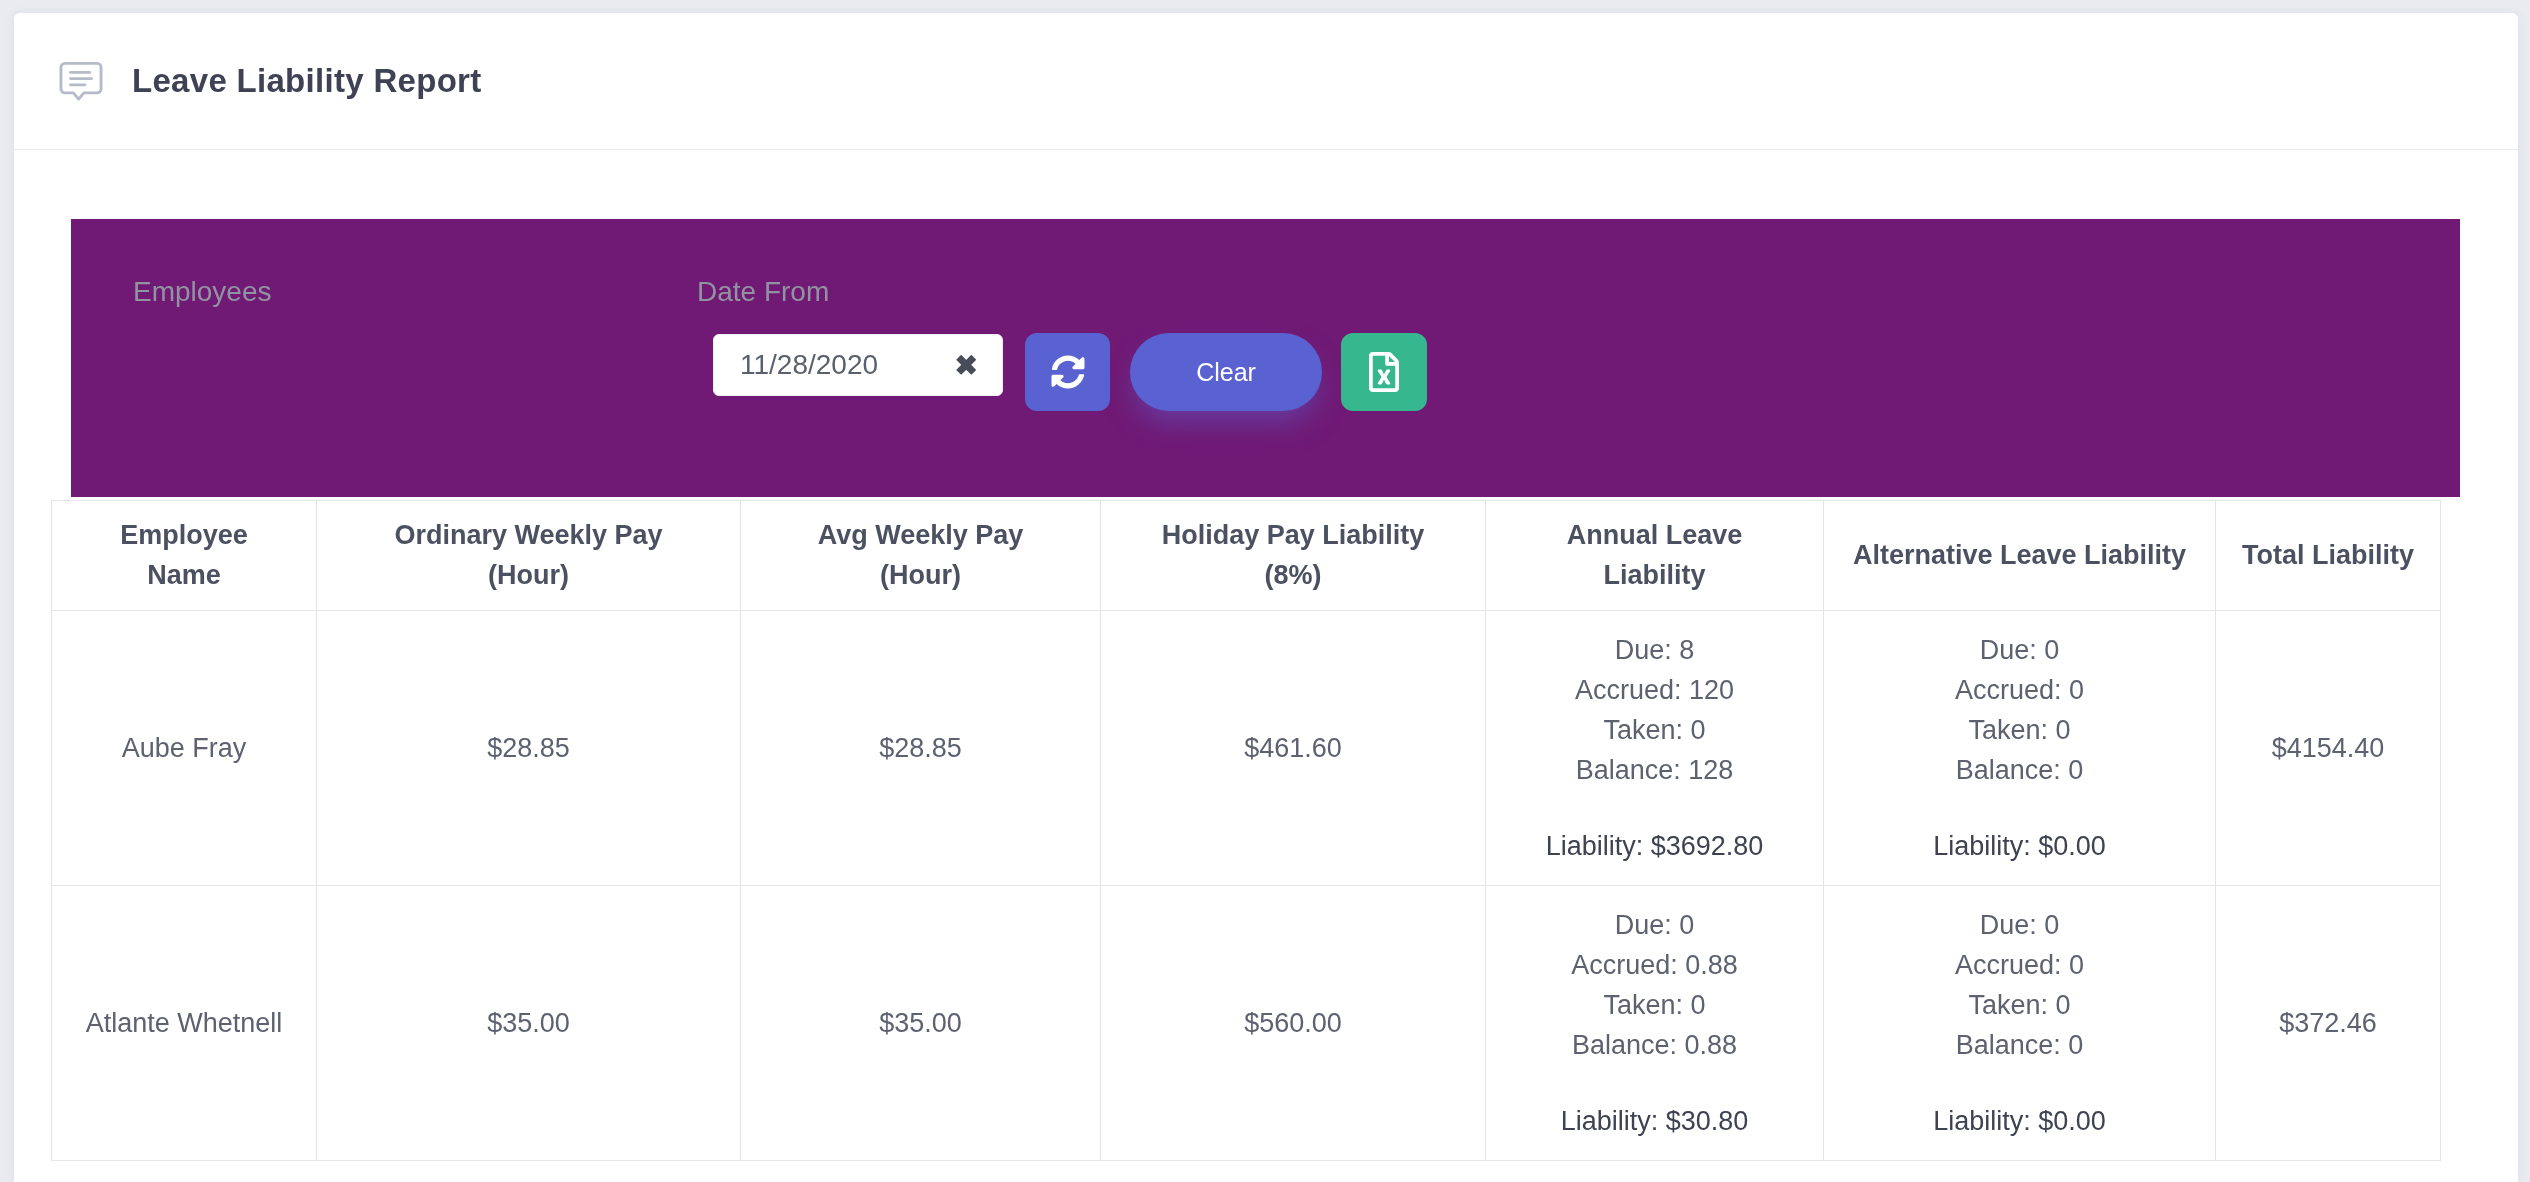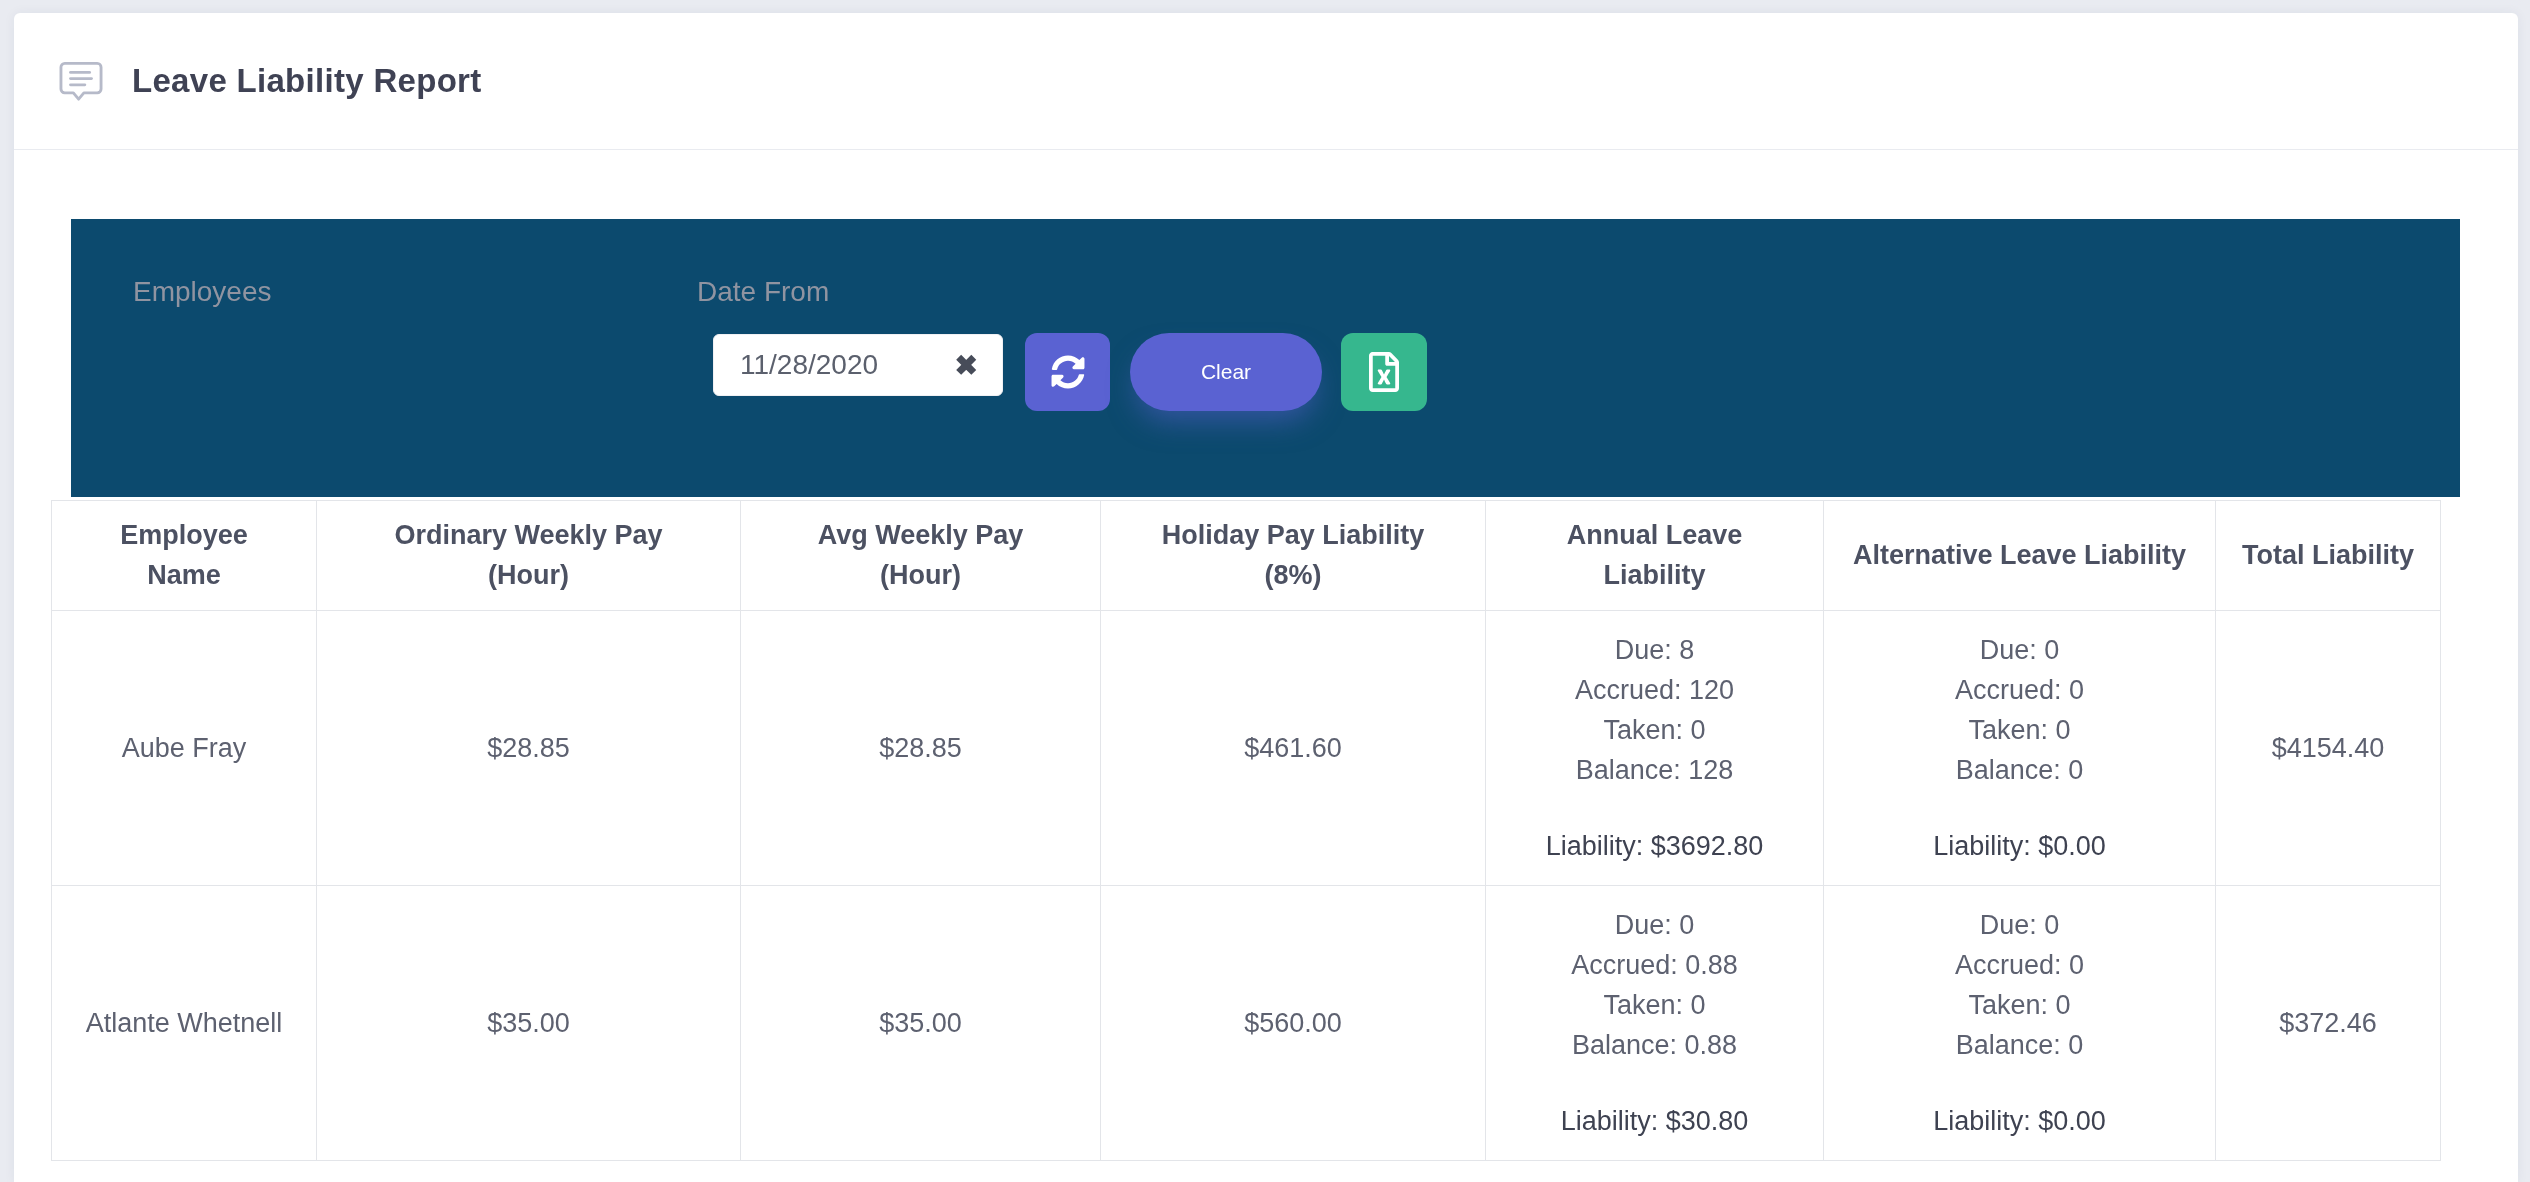--- a/index.html
+++ b/index.html
@@ -11,42 +11,42 @@
           box-shadow:0 0 12px rgba(40,45,80,0.06); }
 
   
   .card-header { height:137px; display:flex; align-items:center;
                  padding-left:44px; border-bottom:1px solid #e9ebf0; }
   .report-icon { display:inline-flex; margin-right:28px; }
   .page-title { font-size:33px; font-weight:600; color:#3f4254; letter-spacing:0.3px; }
 
   
   .filter-panel { position:relative; margin-left:57px; margin-top:69px;
-                  width:2389px; height:278px; background:#0c4a6e; }
+                  width:2389px; height:278px; background:#701a75; }
   .filter-label { position:absolute; top:57px; font-size:28px; color:#9094a1; }
   .label-employees { left:62px; }
   .label-datefrom  { left:626px; }
 
   .select-box { position:absolute; left:62px; top:114px; width:519px; height:64px;
                 background:#fff; border:1px solid #e9eaee; border-radius:4px;
                 display:flex; align-items:center; padding:0 30px 0 28px; cursor:pointer; }
   .select-value { font-size:28px; color:#a4a8b2; }
   .chevron { margin-left:auto; display:inline-flex; }
 
   .date-box { position:absolute; left:642px; top:115px; width:290px; height:62px;
               background:#fff; border:1px solid #f0f0f3; border-radius:6px;
               display:flex; align-items:center; padding:0 24px 0 26px; }
   .date-value { font-size:28px; color:#5b606d; }
   .date-clear { margin-left:auto; font-size:28px; font-weight:700; color:#474c59; cursor:pointer; }
 
   .btn { position:absolute; top:114px; height:78px; border:none; cursor:pointer;
          display:flex; align-items:center; justify-content:center; }
   .btn-refresh { left:954px;  width:85px;  background:#5a62d2; border-radius:12px; }
   .btn-clear   { left:1059px; width:192px; background:#5a62d2; border-radius:39px;
-                 color:#fff; font-size:21px; font-family:"Liberation Sans",sans-serif;
+                 color:#fff; font-size:25px; font-family:"Liberation Sans",sans-serif;
                  box-shadow:0 16px 28px -6px rgba(90,98,210,0.5); }
   .btn-excel   { left:1270px; width:86px;  background:#36b78e; border-radius:12px; }
 
   
   table { margin-left:37px; margin-top:3px; width:2389px;
           border-collapse:collapse; table-layout:fixed; background:#fff; }
   th, td { border:1px solid #e3e5e9; text-align:center; vertical-align:middle; }
   thead tr { height:110px; }
   th { font-size:27px; font-weight:600; color:#4c5162; line-height:1.45;
        white-space:pre-line; padding:0 4px; }

